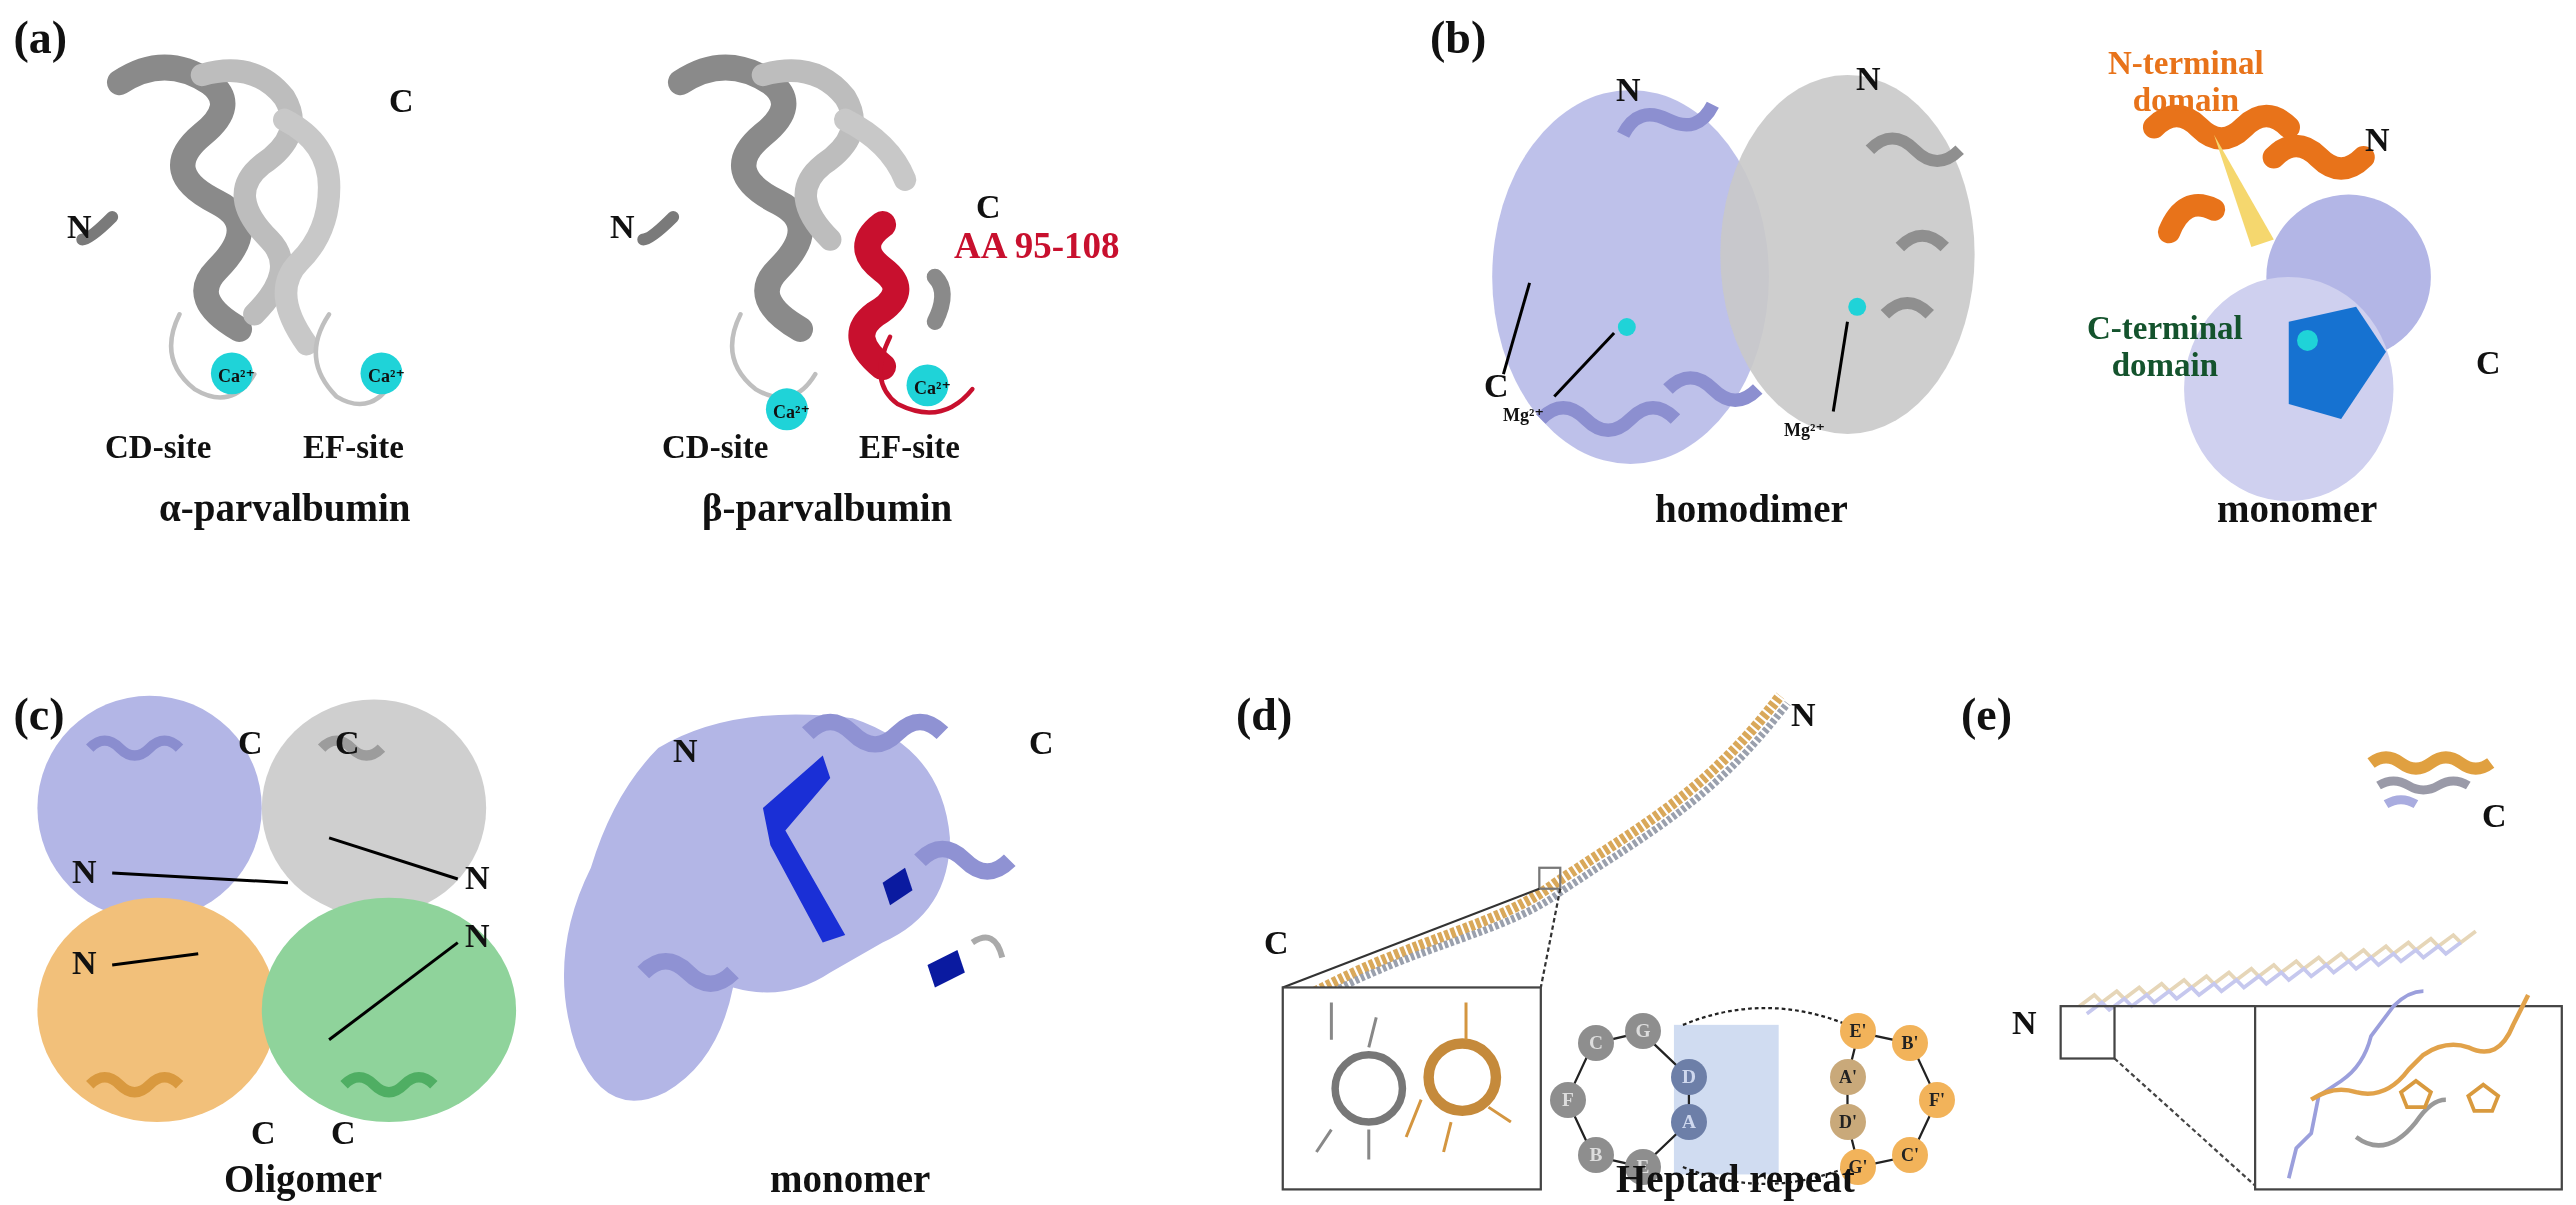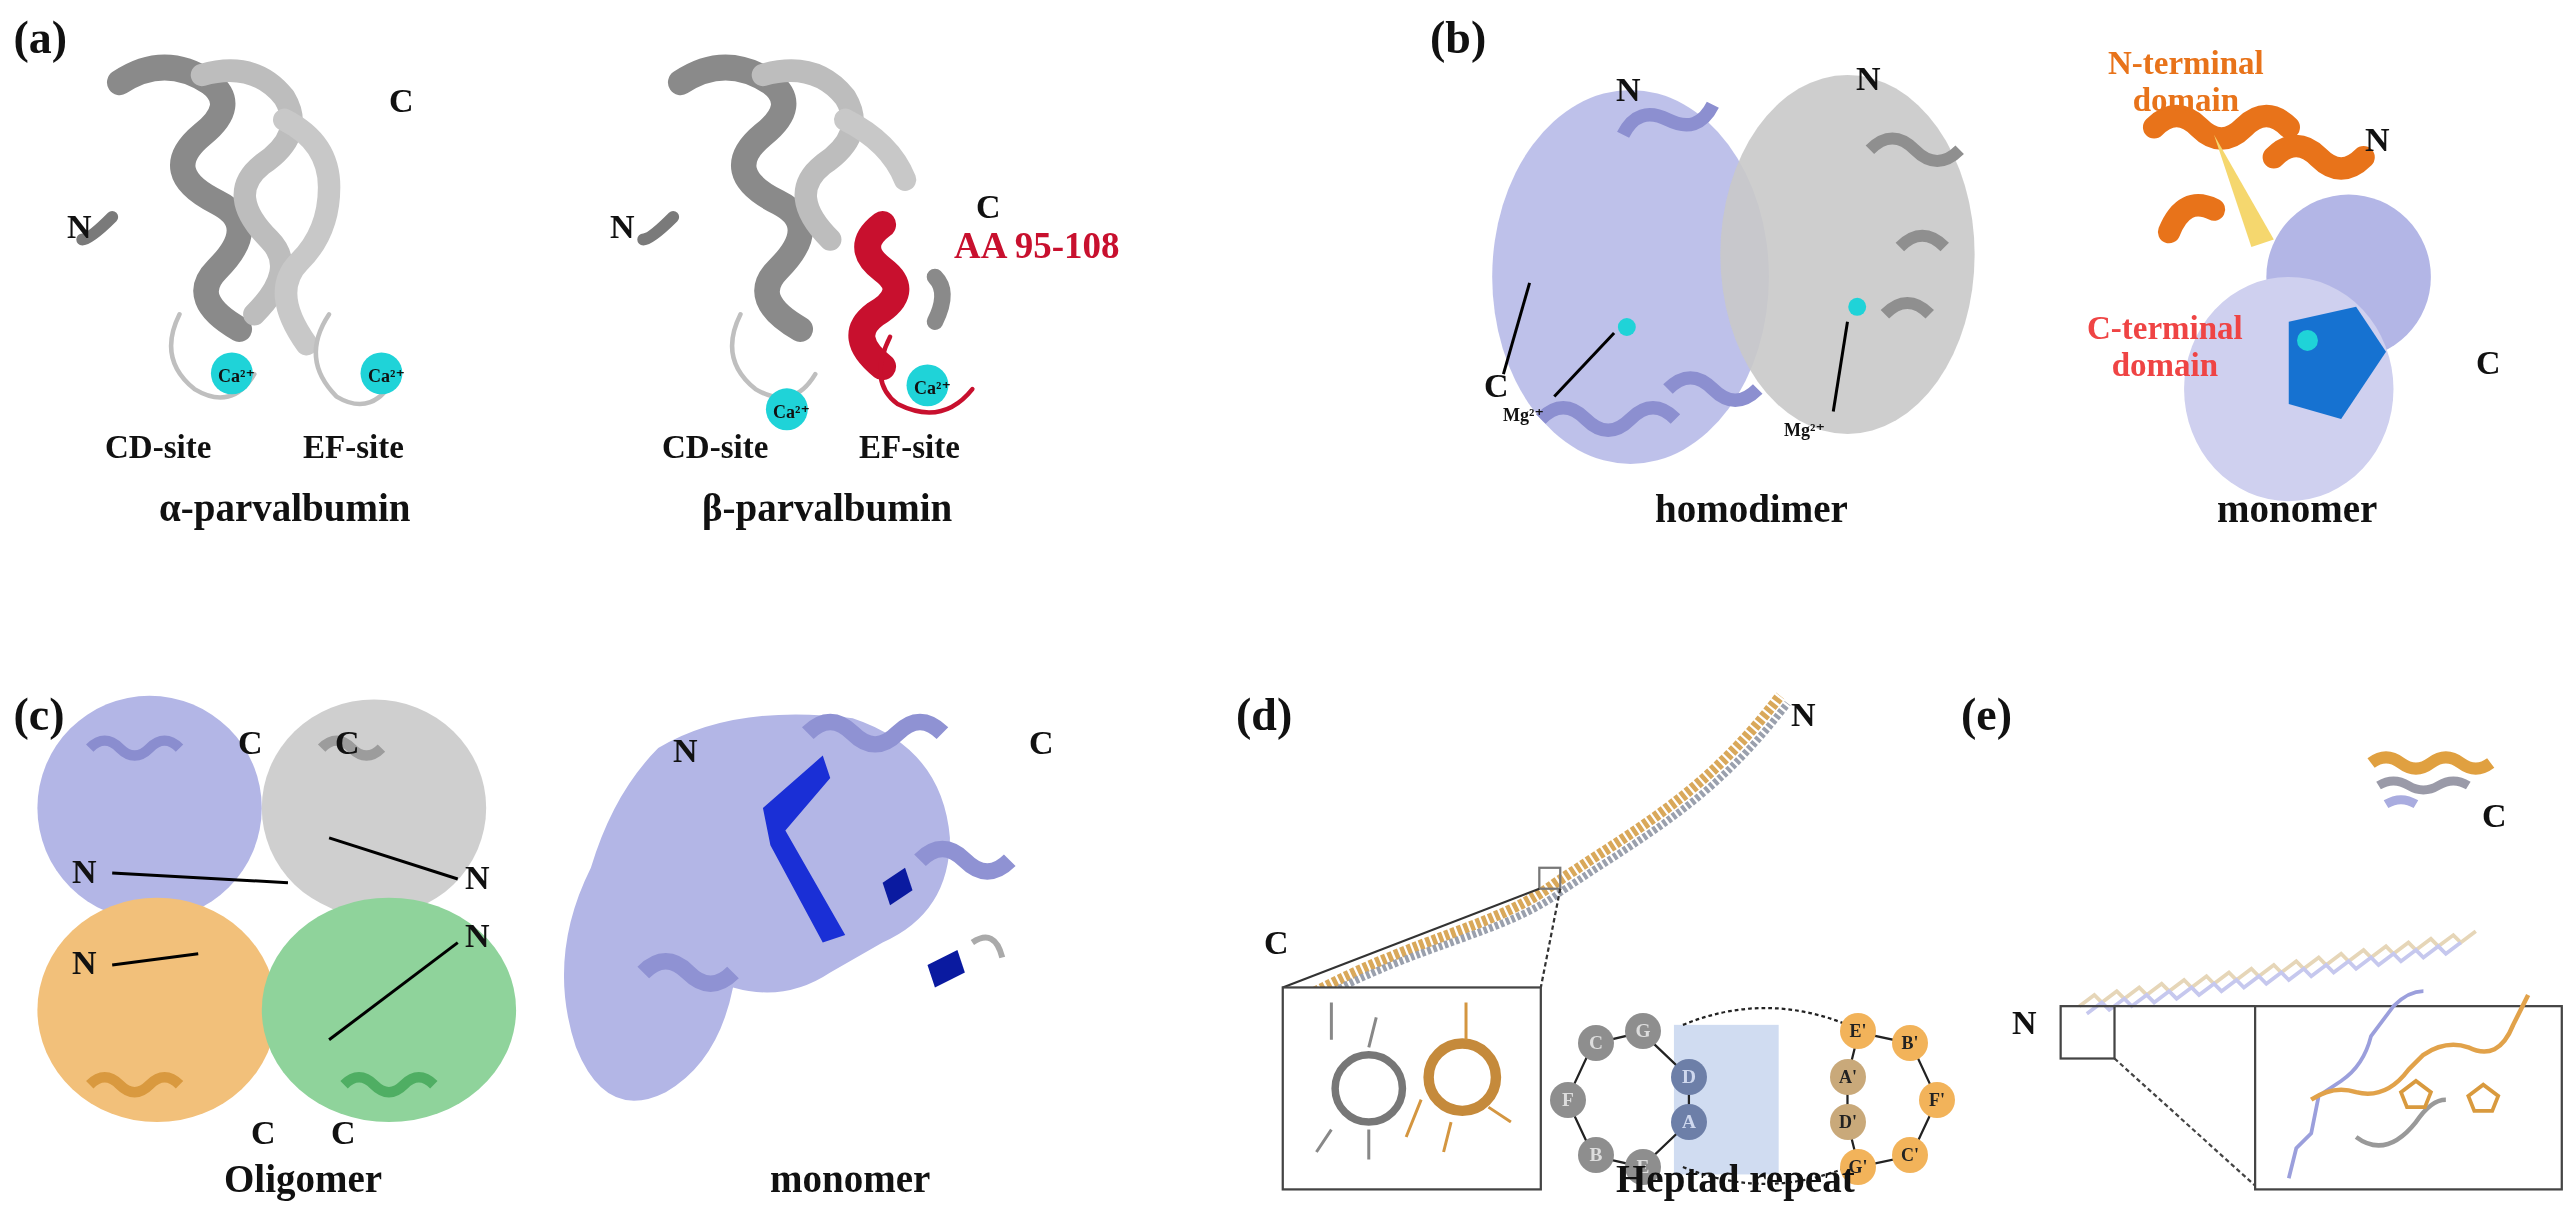--- a/index.html
+++ b/index.html
@@ -100,21 +100,21 @@
     <path d="M2960 180 L3040 320 L3010 330 Z" fill="#f5d76e"></path>
     <ellipse cx="3140" cy="370" rx="110" ry="110" fill="#b3b6e6"></ellipse>
     <ellipse cx="3060" cy="520" rx="140" ry="150" fill="#cfd0ef"></ellipse>
     <path d="M3060 430 l90 -20 l40 60 l-60 90 l-70 -20 Z" fill="#1672d1"></path>
     <circle cx="3085" cy="455" r="14" fill="#1fd3d8"></circle>
   </svg>
   <div class="abs" style="left:2108px;top:45px;font-size:33px;font-weight:bold;color:#e8731a;text-align:center;line-height:37px;">
     <div>N-terminal</div>
     <div>domain</div>
   </div>
-  <div class="abs" style="left:2087px;top:310px;font-size:33px;font-weight:bold;color:#ef4444;text-align:center;line-height:37px;">
+  <div class="abs" style="left:2087px;top:310px;font-size:33px;font-weight:bold;color:#14532d;text-align:center;line-height:37px;">
     <div>C-terminal</div>
     <div>domain</div>
   </div>
   <div class="abs term" style="left:2365px;top:121px;">N</div>
   <div class="abs term" style="left:2476px;top:344px;">C</div>
   <div class="abs cap" style="left:2217px;top:486px;">monomer</div>
 </div>
 
 <div>
   <div class="abs plabel" style="left:13.5px;top:688px;">(c)</div>

